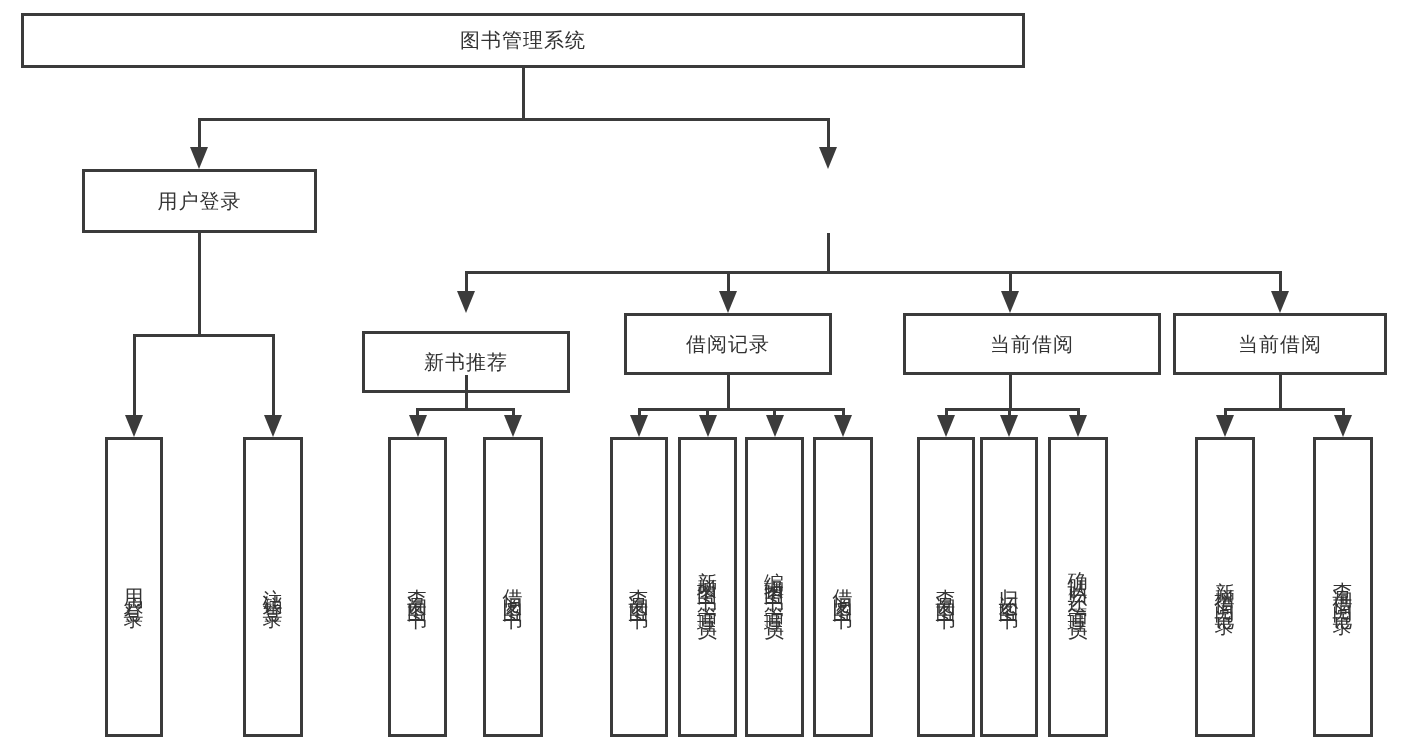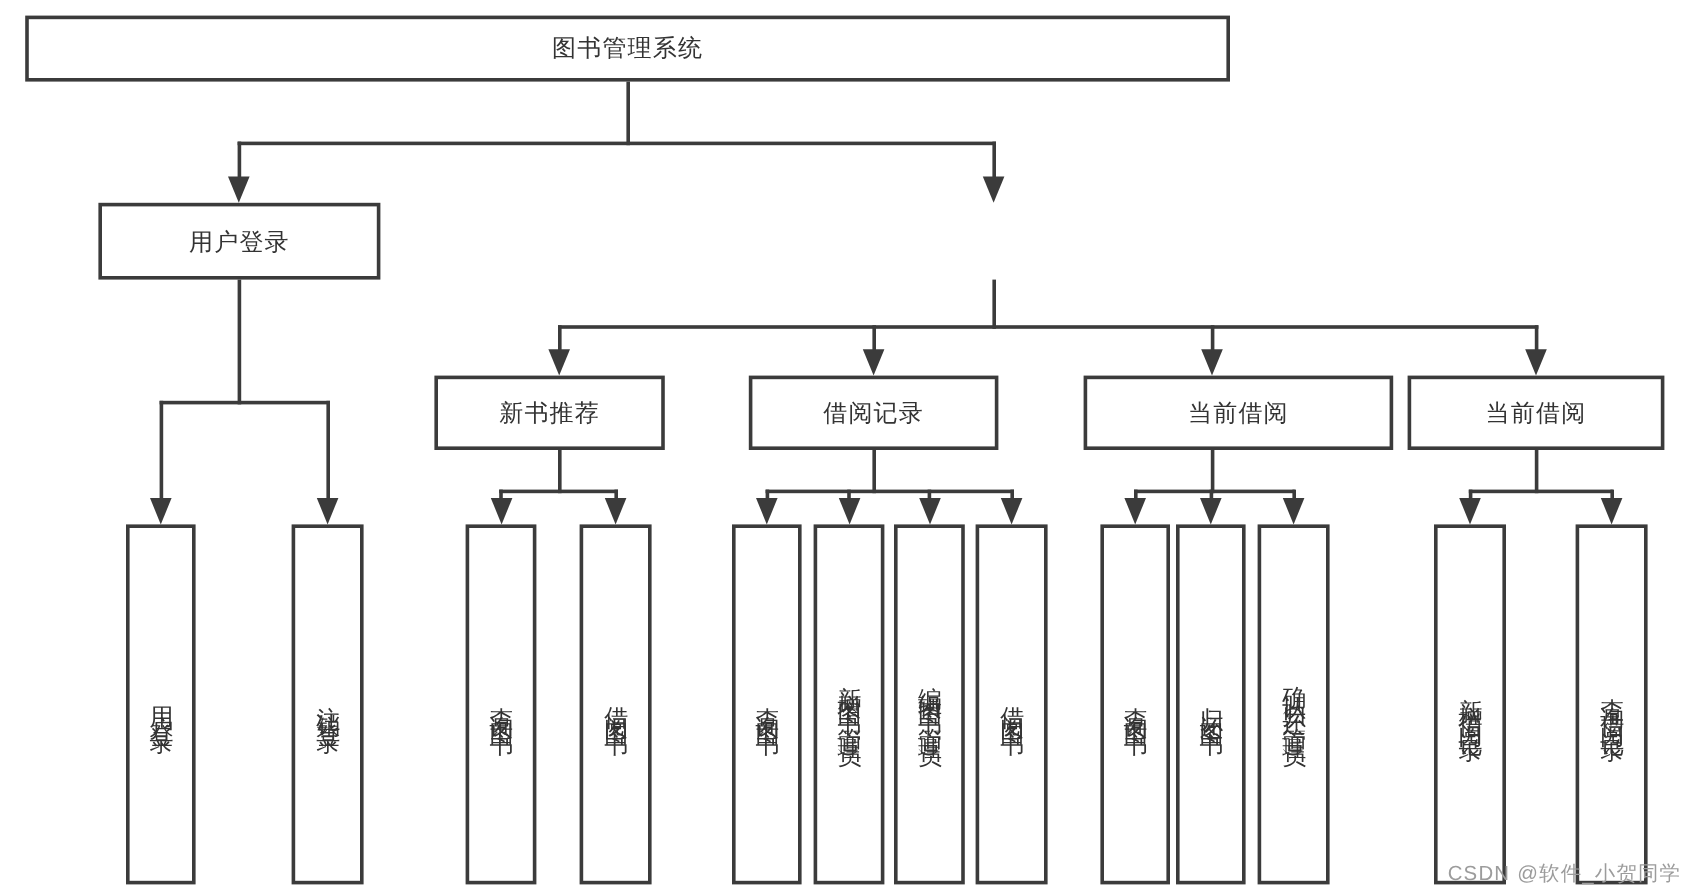--- a/index.html
+++ b/index.html
@@ -72,21 +72,21 @@
 </head>
 <body>
 
 <div class="canvas">
 
   <div class="node" style="left:21px; top:13px; width:1004px; height:55px;">图书管理系统</div>
 
   <div class="node" style="left:82px; top:169px; width:235px; height:64px;">用户登录</div>
 
 
-  <div class="node" style="left:362px; top:313px; width:192px; height:62px;">新书推荐</div>
+  <div class="node" style="left:362px; top:331px; width:208px; height:62px;">新书推荐</div>
 
   <div class="node" style="left:624px; top:313px; width:208px; height:62px;">借阅记录</div>
 
   <div class="node" style="left:903px; top:313px; width:258px; height:62px;">当前借阅</div>
 
   <div class="node" style="left:1173px; top:313px; width:214px; height:62px;">当前借阅</div>
 
   <div class="node leaf" style="left:105px; top:437px; width:58px; height:300px;">用户登录</div>
   <div class="node leaf" style="left:243px; top:437px; width:60px; height:300px;">注销登录</div>
 
@@ -157,15 +157,14 @@
   <div class="vline" style="left:1077px; top:408px; height:12px;"></div>
   <div class="arrow" style="left:1069px; top:415px;"></div>
 
   <div class="vline" style="left:1279px; top:375px; height:36px;"></div>
   <div class="hline" style="left:1224px; top:408px; width:120px;"></div>
   <div class="vline" style="left:1224px; top:408px; height:12px;"></div>
   <div class="arrow" style="left:1216px; top:415px;"></div>
   <div class="vline" style="left:1342px; top:408px; height:12px;"></div>
   <div class="arrow" style="left:1334px; top:415px;"></div>
 
-  <div class="watermark">CSDN @软件_小贺同学</div>
 
 </div>
 
 </body></html>

